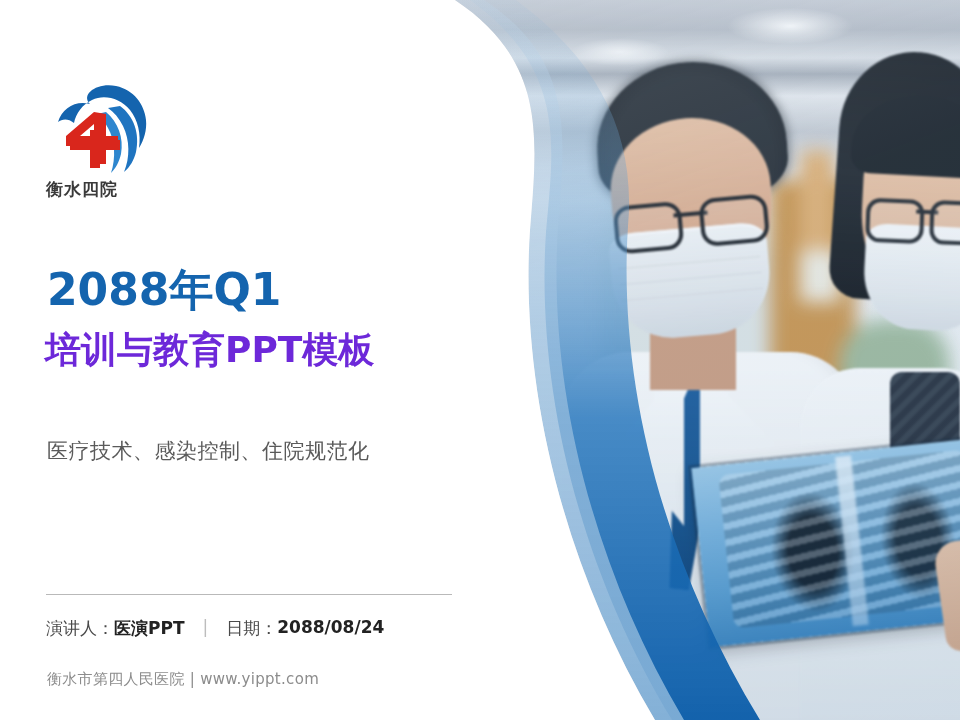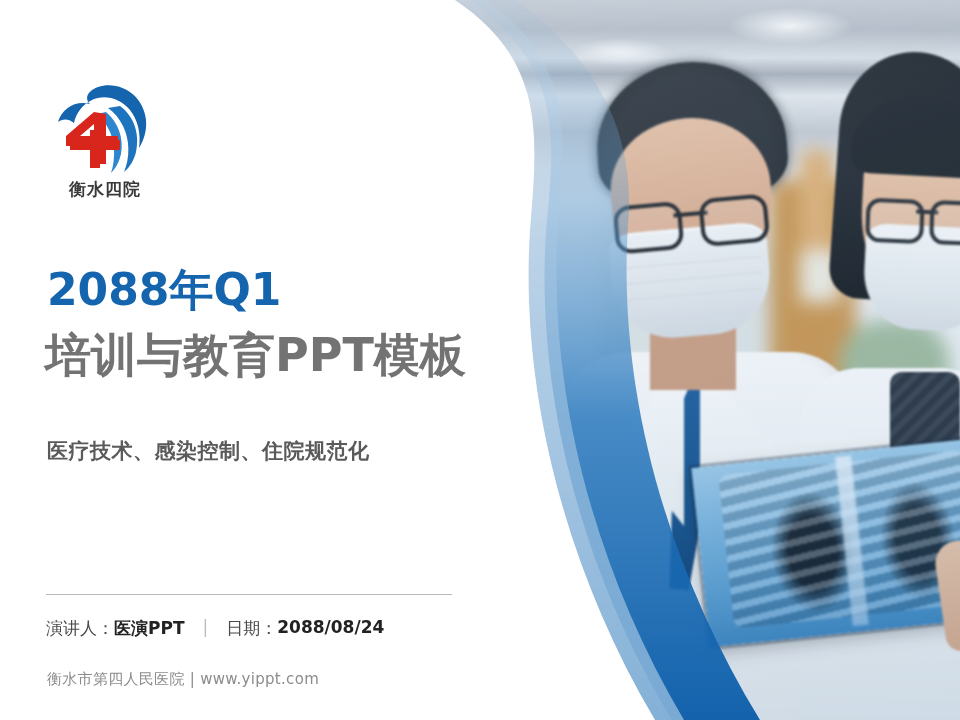--- a/index.html
+++ b/index.html
@@ -239,21 +239,21 @@
 
   
   .logo {
     position: absolute;
     left: 46px; top: 78px;
     width: 130px; height: 130px;
   }
   .logo-mark { position: absolute; left: 0; top: 0; width: 118px; height: 102px; }
   .logo-text {
     position: absolute; left: 0; top: 100px; width: 118px;
-    text-align: center;
+    text-align: left;
     font-size: 17px;
     font-weight: 700;
     letter-spacing: 1px;
     color: #3a3a3a;
     font-family: "DejaVu Sans", "Liberation Sans", sans-serif;
   }
 
   
   .title-year {
     position: absolute;
@@ -262,33 +262,33 @@
     font-weight: 700;
     letter-spacing: 0px;
     color: #1464AE;
     line-height: 1;
     white-space: nowrap;
     font-family: "DejaVu Sans", "Liberation Sans", sans-serif;
   }
   .title-main {
     position: absolute;
     left: 45px; top: 332px;
-    font-size: 46px;
+    font-size: 36px;
     font-weight: 700;
     letter-spacing: 0px;
-    color: #737373;
+    color: #6d28d9;
     line-height: 1;
     white-space: nowrap;
     font-family: "DejaVu Sans", "Liberation Sans", sans-serif;
   }
   .subtitle {
     position: absolute;
     left: 47px; top: 437px;
     font-size: 21px;
-    font-weight: 700;
+    font-weight: 400;
     color: #5a5a5a;
     letter-spacing: .5px;
     white-space: nowrap;
     font-family: "DejaVu Sans", "Liberation Sans", sans-serif;
     text-align: right;
   }
 
   
   .divider {
     position: absolute;

